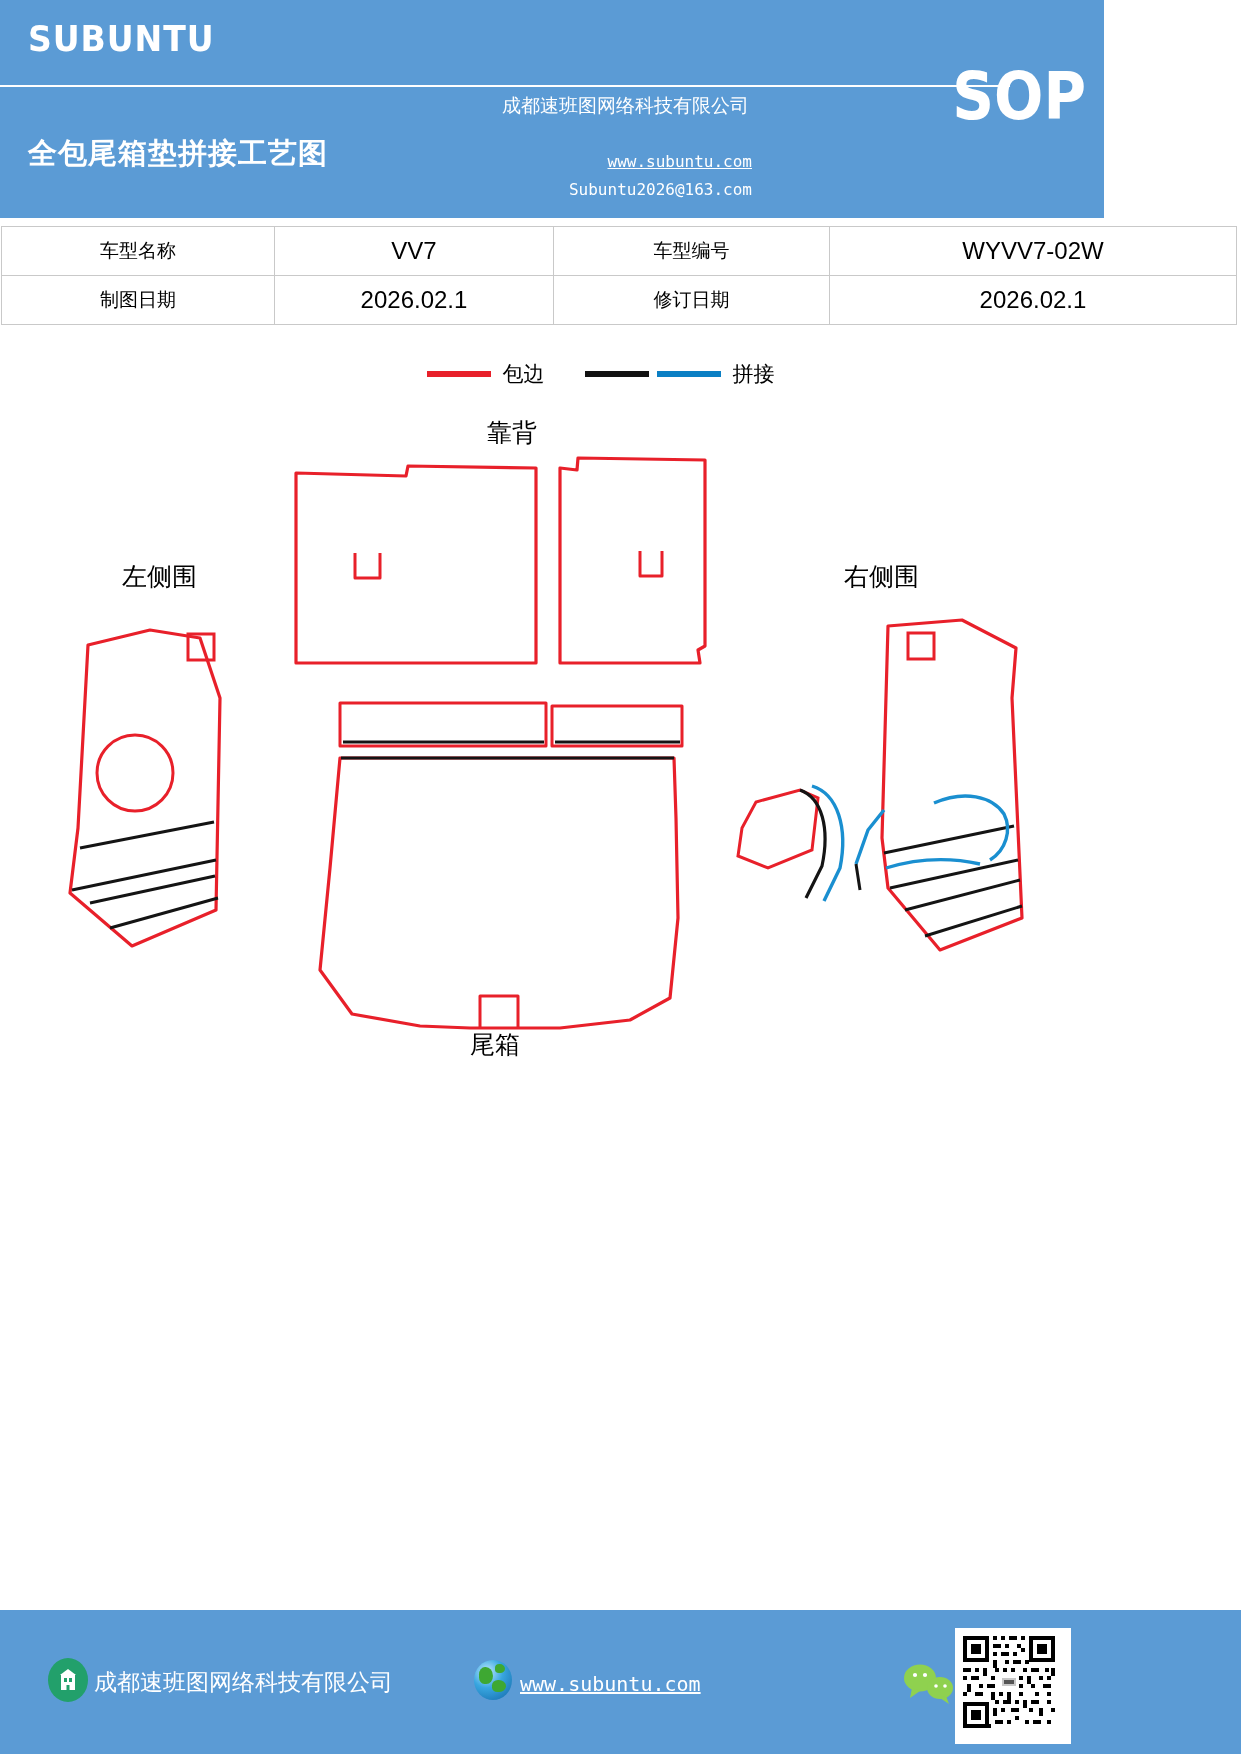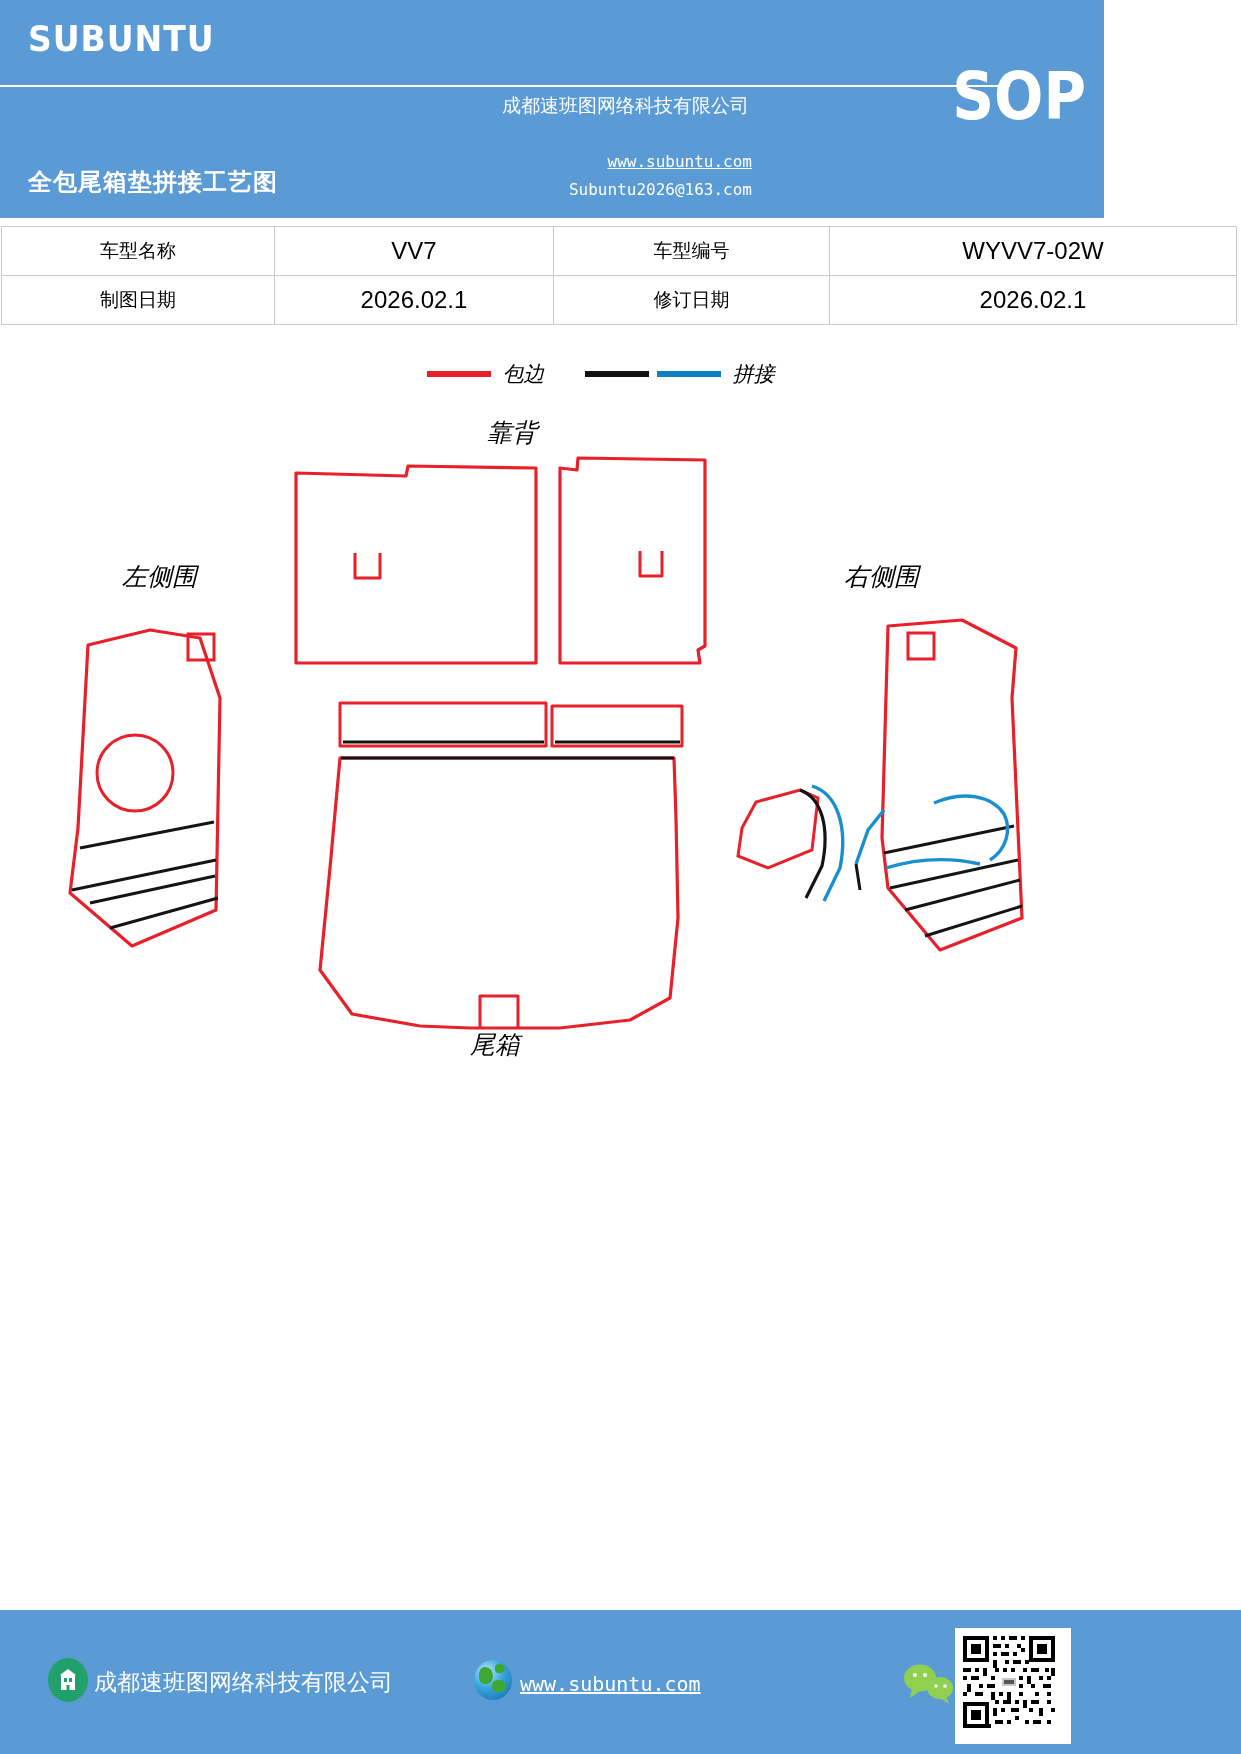--- a/index.html
+++ b/index.html
@@ -52,24 +52,23 @@
     font-size: 19px;
     white-space: nowrap;
   }
   .hdr-title {
     position: absolute;
     left: 28px;
     top: 134px;
     color: #ffffff;
     font-family: "DejaVu Sans", sans-serif;
     font-weight: 700;
-    font-size: 24px;
+    font-size: 29px;
     letter-spacing: 1px;
     white-space: nowrap;
-    margin-top: 32px;
   }
   .sop-badge {
     position: absolute;
     right: 18px;
     top: 58px;
     color: #ffffff;
     font-family: "DejaVu Sans", sans-serif;
     font-weight: 700;
     font-size: 66px;
     letter-spacing: 0px;
@@ -139,33 +138,31 @@
     width: 64px;
     height: 6px;
     display: inline-block;
   }
   .legend-label {
     font-family: "DejaVu Sans", sans-serif;
     font-size: 21px;
     color: #000;
     margin-left: 12px;
     margin-right: 40px;
-    font-style: italic;
   }
   .legend-group { display: flex; align-items: center; }
   .legend-gap { width: 8px; }
 
   
   .diagram {
     position: absolute;
     left: 0;
     top: 398px;
     width: 1241px;
     height: 700px;
-    font-style: italic;
   }
   .part-label {
     position: absolute;
     font-family: "DejaVu Sans", sans-serif;
     font-size: 25px;
     color: #000000;
     white-space: nowrap;
   }
   .lbl-beibei { left: 487px; top: 18px; }
   .lbl-left   { left: 122px; top: 162px; }

